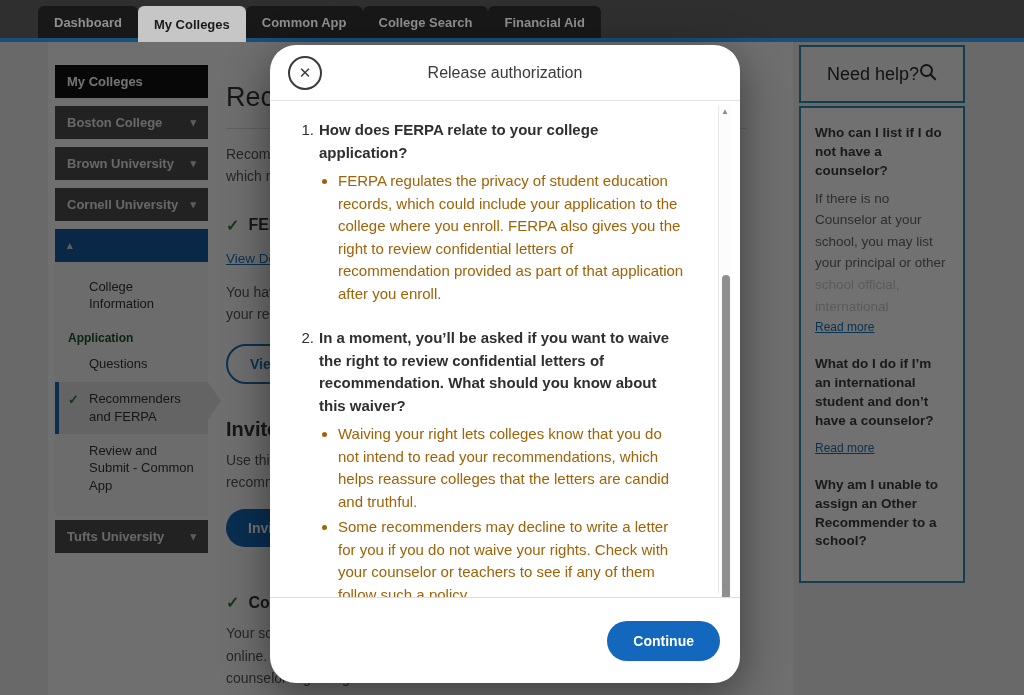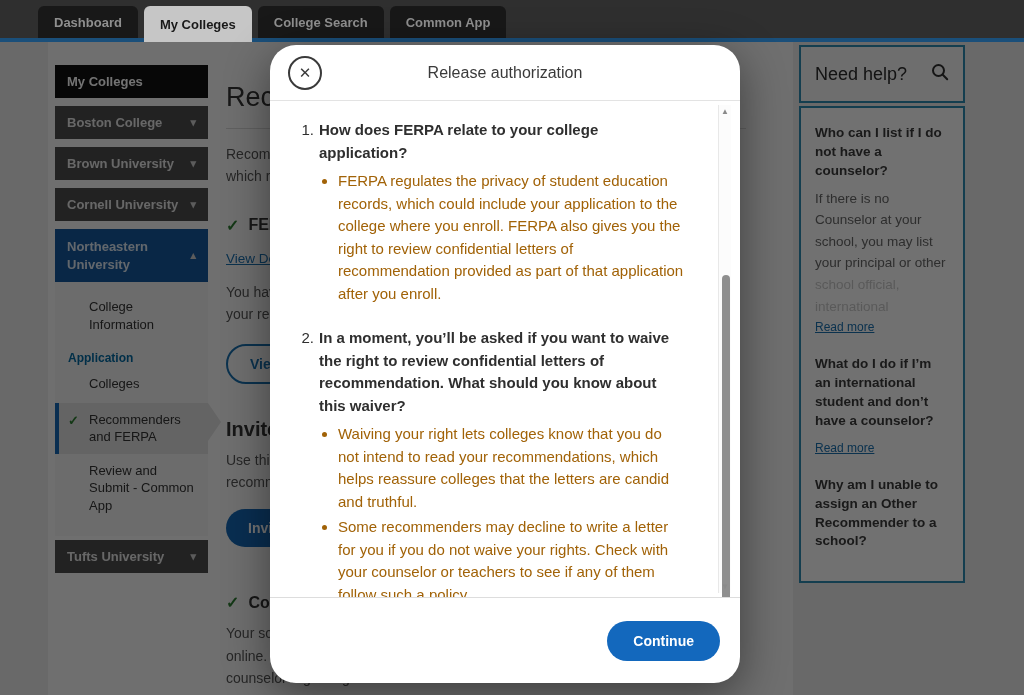--- a/index.html
+++ b/index.html
@@ -7,21 +7,21 @@
   body {
     font-family: "Liberation Sans", sans-serif;
     position: relative;
     overflow: hidden;
     background: #ffffff;
   }
 
   
   .topbar { position:absolute; top:0; left:0; width:1024px; height:42px; background:#2f2f2f; z-index:10; }
   .topbar .blue-line { position:absolute; left:0; right:0; bottom:0; height:4px; background:#1a4f7a; z-index:0; }
-  .tabs { position:absolute; left:38px; top:6px; bottom:0; display:flex; gap:6px; z-index:1; }
+  .tabs { position:absolute; left:38px; top:6px; bottom:0; display:flex; z-index:1; }
   .tab {
     background:#181818; color:#8f8f8f; font-size:13px; font-weight:bold;
     padding:10px 16px 0; border-radius:6px 6px 0 0; margin-bottom:4px;
     display:flex; align-items:center; padding-top:0;
   }
   .tab.active { background:#c6c6c6; color:#191919; margin-bottom:0; z-index:2; }
 
   
   .page { position:absolute; top:42px; left:0; right:0; bottom:0; background:#e9e9e9; }
   .main-area-bg { position:absolute; left:48px; top:0; bottom:0; width:745px; background:#f7f7f7; }
@@ -31,21 +31,21 @@
   .sb-title { background:#111111; color:#ffffff; font-size:13px; font-weight:bold; padding:9px 12px; }
   .sb-college {
     background:#4d4d4d; color:#e4e4e4; font-size:13px; font-weight:bold;
     padding:9px 12px; margin-top:8px; display:flex; justify-content:space-between; align-items:center;
     cursor:pointer;
   }
   .sb-college .chev { font-size:11px; color:#cccccc; }
   .sb-college.active { background:#15589c; color:#d9e4f0; line-height:1.35; }
   .sb-panel { background:#efefef; padding:8px 0 14px; }
   .sb-item { padding:8px 8px 8px 34px; font-size:13px; color:#333333; line-height:1.35; cursor:pointer; }
-  .sb-label { padding:10px 8px 2px 13px; font-size:12px; font-weight:bold; color:#0369a1; }
+  .sb-label { padding:10px 8px 2px 13px; font-size:12px; font-weight:bold; color:#14532d; }
   .sb-item.active-item {
     position:relative; background:#dedede; margin-top:2px;
     padding:8px 8px 8px 34px;
   }
   .sb-item.active-item::before { content:""; position:absolute; left:0; top:0; bottom:0; width:4px; background:#1467b3; }
   .sb-item.active-item::after {
     content:""; position:absolute; right:-13px; top:0;
     border-top:19px solid transparent; border-bottom:19px solid transparent; border-left:13px solid #dedede;
   }
   .sb-item .check { position:absolute; left:13px; top:9px; color:#2e7d32; font-weight:bold; font-size:13px; }
@@ -72,21 +72,21 @@
     margin-top:16px; display:inline-block; background:#1467b3; border:none; color:#ffffff;
     font-size:14px; font-weight:bold; padding:11px 22px; border-radius:22px; cursor:pointer;
   }
   .counselor-row { margin-top:46px; }
   .counselor-text { margin-top:10px; width:235px; }
 
   
   .help { position:absolute; right:59px; top:3px; width:166px; z-index:1; }
   .help-head {
     border:2px solid #2d8bb0; background:#f3f3f3; padding:16px 14px;
-    display:flex; justify-content:space-between; align-items:center;
+    display:flex; justify-content:center; align-items:center;
   }
   .help-head .title { font-size:18px; color:#2b2b2b; }
   .help-body { border:2px solid #2d8bb0; background:#fafafa; margin-top:3px; padding:16px 14px 10px; }
   .faq { margin-bottom:20px; }
   .faq h4 { font-size:13.5px; font-weight:600; color:#3a3a3a; line-height:1.4; margin-bottom:7px; }
   .faq p { font-size:13.5px; color:#666666; line-height:1.6; }
   .faq .fade { opacity:.35; }
   .faq a { font-size:12px; color:#1a6fae; text-decoration:underline; }
 
   
@@ -130,22 +130,23 @@
   }
 </style>
 </head>
 <body>
 
 <div class="topbar">
   <div class="blue-line"></div>
   <div class="tabs">
     <div class="tab">Dashboard</div>
     <div class="tab active">My Colleges</div>
+    <div class="tab">Common App</div>
     <div class="tab">College Search</div>
-    <div class="tab">Common App</div>
+    <div class="tab">Financial Aid</div>
   </div>
 </div>
 
 <div class="page">
   <div class="main-area-bg"></div>
 
   <div class="sidebar">
     <div class="sb-title">My Colleges</div>
 
     <div class="sb-college">
@@ -154,28 +155,27 @@
     </div>
     <div class="sb-college">
       <span>Brown University</span>
       <span class="chev">▾</span>
     </div>
     <div class="sb-college">
       <span>Cornell University</span>
       <span class="chev">▾</span>
     </div>
     <div class="sb-college active">
-      <span style="width:100px;">Northeastern University</span>
       <span class="chev">▴</span>
     </div>
 
     <div class="sb-panel">
       <div class="sb-item">College Information</div>
       <div class="sb-label">Application</div>
-      <div class="sb-item">Colleges</div>
+      <div class="sb-item">Questions</div>
       <div class="sb-item active-item">
         <span class="check">✓</span>
         <span>Recommenders and FERPA</span>
       </div>
       <div class="sb-item">Review and Submit - Common App</div>
     </div>
 
     <div class="sb-college tufts">
       <span>Tufts University</span>
       <span class="chev">▾</span>

